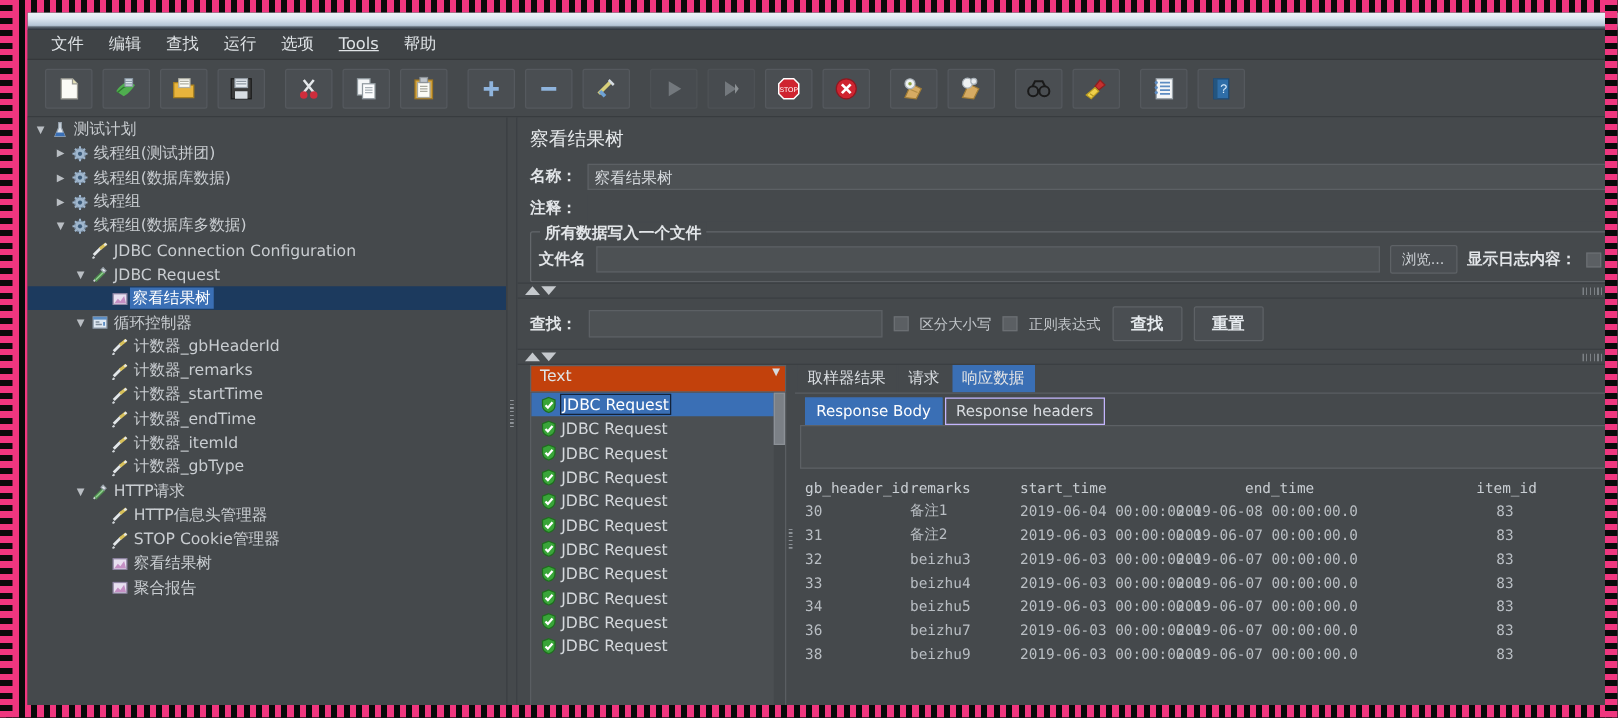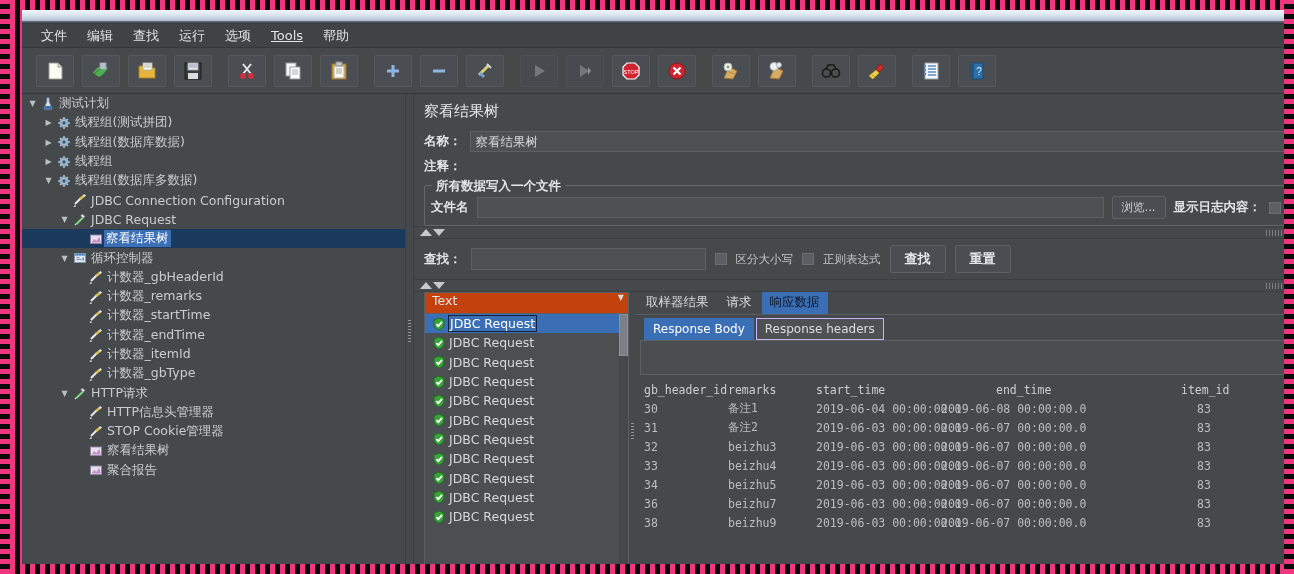--- a/index.html
+++ b/index.html
@@ -328,21 +328,21 @@
     color: #d9dde1;
     padding: 3px 7px;
     border: 1px solid transparent;
     border-bottom: none;
     background: #45494c;
     cursor: pointer;
     white-space: nowrap;
   }
   .tab.active {
     background: #3a6fb5;
-    color: #0f172a;
+    color: #e5e5e5;
   }
   .tabbar.sub { height: 21px; padding-left: 4px; }
   .tabbar.sub .tab {
     font-size: 12px;
     background: #4d5154;
     border: 1px solid #c4b5fd;
     padding: 3px 8px;
   }
   .tabbar.sub .tab.active { background: #3a6fb5; border-color: #3a6fb5; color:#fff; }
 

